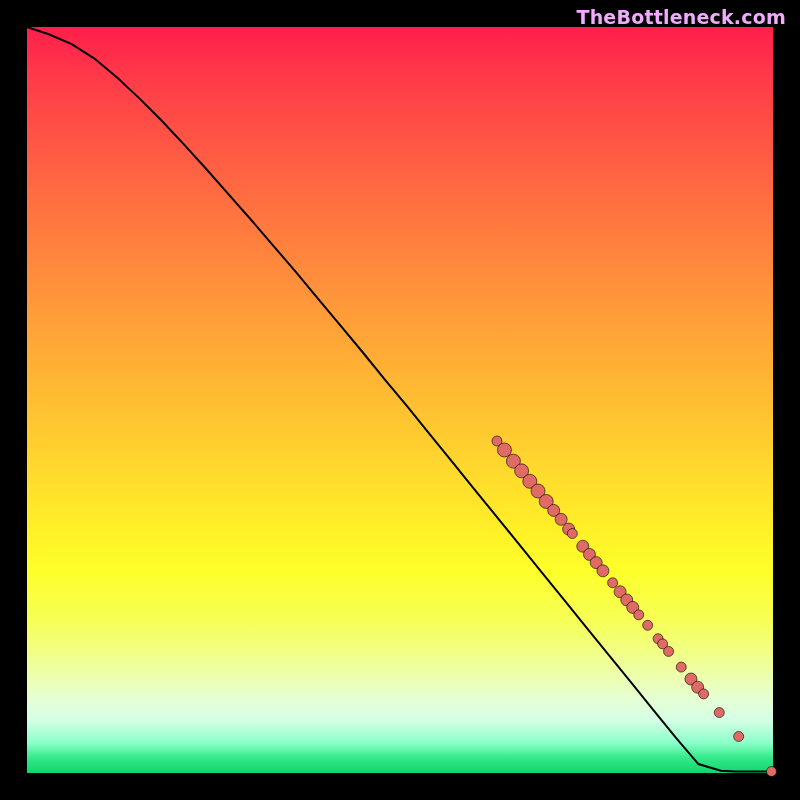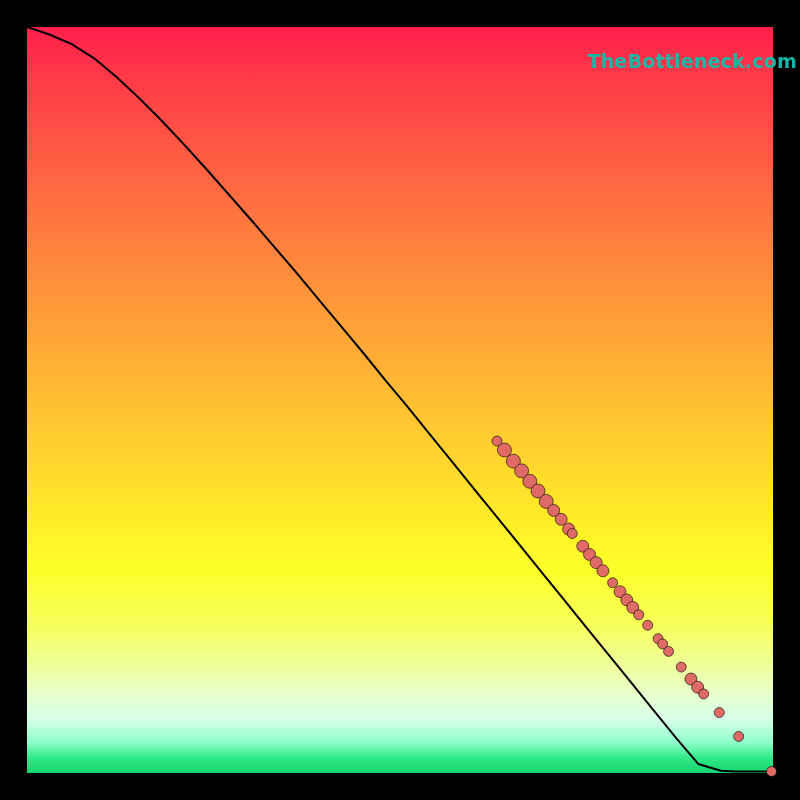--- a/index.html
+++ b/index.html
@@ -31,26 +31,25 @@
       #e6ffd2 90%,
       #d3ffe6 93%,
       #8affc8 96%,
       #31e988 98%,
       #14d46f 100%
     );
   }
   .watermark {
     position: absolute;
     top: 6px;
-    right: 3px;
+    right: 14px;
     font: 600 19px "DejaVu Sans", Arial, sans-serif;
-    color: #14b8a6;
+    color: #f0abfc;
     letter-spacing: 0.2px;
     user-select: none;
-    margin-top: 44px;
   }
   svg.overlay {
     position: absolute;
     left: 27px;
     top: 27px;
     width: 746px;
     height: 746px;
     overflow: visible;
   }
 </style>

